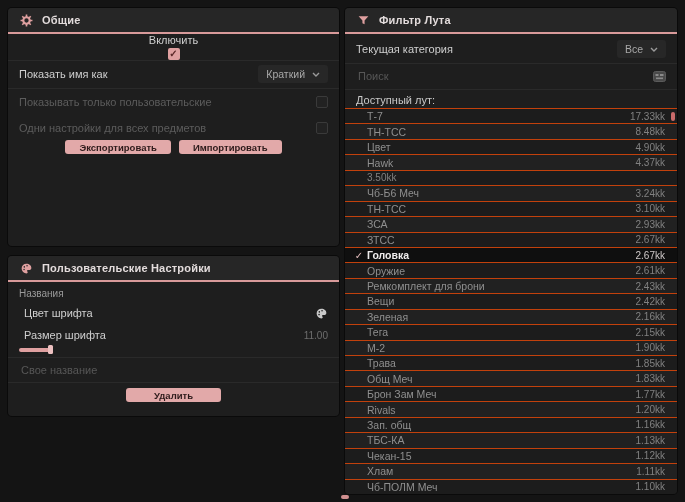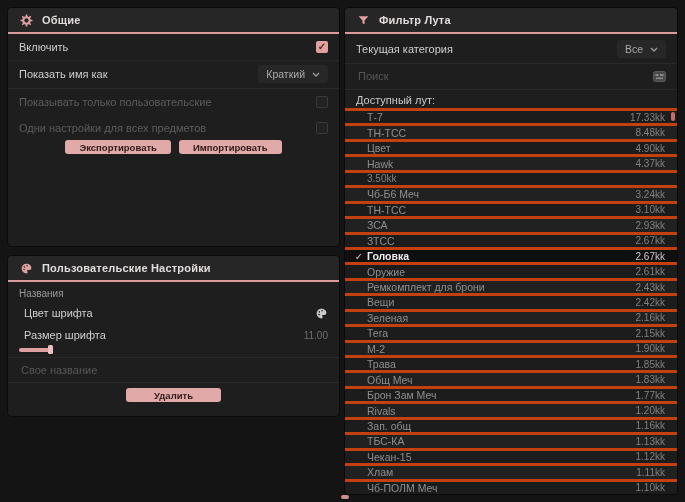--- a/index.html
+++ b/index.html
@@ -63,21 +63,21 @@
 
   .slider-wrap{position:absolute;left:11px;right:11px;height:9px;}
   .slider-fill{position:absolute;left:0;top:3px;height:4px;background:#dfa0a0;border-radius:2px;}
   .slider-handle{position:absolute;top:0;width:5px;height:9px;background:#ecc0c0;border-radius:1.5px;}
 
   .value-dim{font-size:10px;color:#6e6e6e;}
 
   .loot-list{position:absolute;left:0;right:0;top:100px;bottom:0;display:flex;flex-direction:column;}
   .loot-row{
     flex:1;display:flex;align-items:center;padding:0 12px 0 6px;
-    box-sizing:border-box;border-top:3px solid #c2410c;background:#1c1c1c;cursor:pointer;
+    box-sizing:border-box;border-top:1px solid #c2410c;background:#1c1c1c;cursor:pointer;
   }
   .loot-row.alt{background:#212121;}
   .loot-row.selected{background:#0f0f0f;}
   .loot-check{width:16px;font-size:10px;color:#e3bcbc;flex:0 0 auto;text-align:center;}
   .loot-name{flex:1;font-size:10.5px;color:#8f8f8f;white-space:nowrap;overflow:hidden;}
   .loot-row.selected .loot-name{color:#efecec;font-weight:bold;}
   .loot-count{font-size:10px;color:#818181;flex:0 0 auto;}
   .loot-row.selected .loot-count{color:#cfc9c9;}
 
   .scroll-thumb{
@@ -97,21 +97,21 @@
   <div class="card-header">
     <svg class="hdr-icon" viewBox="0 0 24 24">
       <g stroke="#dfa0a0" stroke-width="3">
         <circle cx="12" cy="12" r="6" fill="none" stroke-width="4"></circle>
         <path d="M12 1v5M12 18v5M1 12h5M18 12h5M4.2 4.2l3.6 3.6M16.2 16.2l3.6 3.6M19.8 4.2l-3.6 3.6M7.8 16.2l-3.6 3.6"></path>
       </g>
     </svg>
     <span class="hdr-title">Общие</span>
   </div>
 
-  <div class="row" style="top:26px;height:26px;">
+  <div class="row" style="top:26px;height:26px;flex-direction:column;">
     <span class="label">Включить</span>
     <span class="checkbox checked">✓</span>
   </div>
   <div class="sep" style="top:52px;"></div>
 
   <div class="row" style="top:53px;height:26px;">
     <span class="label">Показать имя как</span>
     <span class="pill">
       <span class="pill-text">Краткий</span>
       <svg width="8" height="5" viewBox="0 0 8 5">

